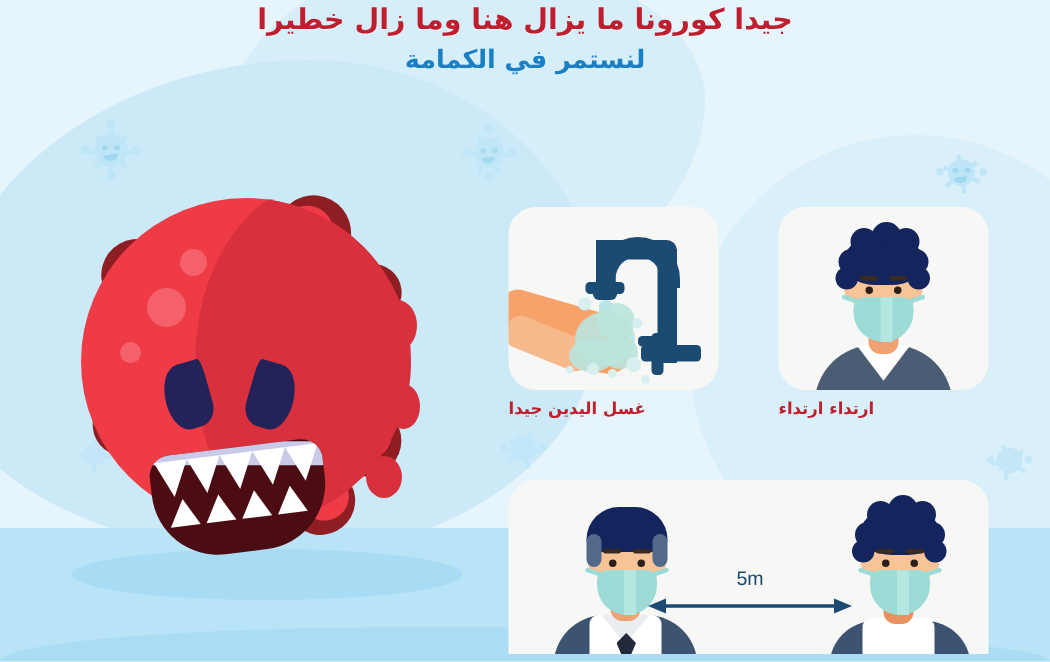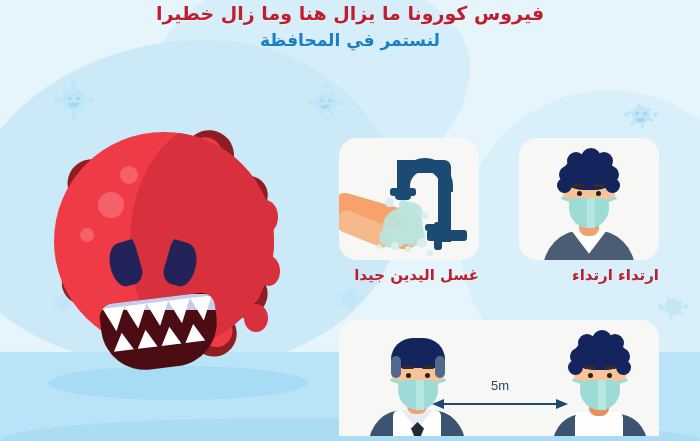--- a/index.html
+++ b/index.html
@@ -76,22 +76,22 @@
     border-right:11px solid transparent;border-top:24px solid #fff;}
   .tooth-bot{position:absolute;bottom:22px;width:0;height:0;border-left:10px solid transparent;
     border-right:10px solid transparent;border-bottom:18px solid #fff;}
 
   
   .card{position:absolute;background:#f7f7f5;border-radius:18px;overflow:hidden;z-index:7;}
   .card-wash{left:339px;top:138px;width:140px;height:122px;}
   .card-mask{left:519px;top:138px;width:140px;height:122px;}
   .card-dist{left:339px;top:320px;width:320px;height:116px;border-radius:18px 18px 0 0;}
 
-  .caption{position:absolute;z-index:8;font-size:15px;font-weight:bold;color:#be1e2d;
-    text-align:right;white-space:nowrap;}
+  .caption{position:absolute;z-index:8;font-size:11px;font-weight:bold;color:#be1e2d;
+    text-align:left;white-space:nowrap;}
   .cap-wash{left:339px;top:266px;width:140px;}
   .cap-mask{left:519px;top:266px;width:140px;}
 
   
   .faucet{position:absolute;left:0;top:0;width:140px;height:122px;}
   .fa-pipe{position:absolute;background:#1b4a72;}
   .arm{position:absolute;background:#f7a26a;border-radius:10px;}
   .hand{position:absolute;background:#f7a26a;border-radius:18px 24px 20px 14px;}
   .foam{position:absolute;background:#b9e4dd;border-radius:50%;opacity:.9;}
   .water{position:absolute;background:#aee3e6;border-radius:4px;opacity:.85;}
@@ -205,22 +205,22 @@
   <div class="mini" style="left:48px;top:288px;width:30px;height:30px;opacity:.7;">
     <div class="core" style="width:15px;height:15px;"></div>
     <div class="sp" style="width:11px;height:2.5px;transform:rotate(0deg);"></div>
     <div class="sp" style="width:11px;height:2.5px;transform:rotate(90deg);"></div>
     <div class="sp" style="width:11px;height:2.5px;transform:rotate(180deg);"></div>
     <div class="sp" style="width:11px;height:2.5px;transform:rotate(270deg);"></div>
     <div class="kn" style="width:5px;height:5px;left:24px;top:12px;"></div>
   </div>
 
   <div class="head">
-    <div class="title">فيروس كورونا ما يزال هنا وما زال خطيرا</div>
-    <div class="subtitle">لنستمر في المحافظة</div>
+    <div class="title">جيدا كورونا ما يزال هنا وما زال خطيرا</div>
+    <div class="subtitle">لنستمر في الكمامة</div>
   </div>
 
   <div class="virus">
 
     <div class="spike" style="left:158px;top:180px;transform:rotate(-104deg);">
       <div class="stick" style="width:76px;"></div>
       <div class="ball" style="left:86px;width:42px;height:42px;">
           <i></i>
         </div>
     </div>

